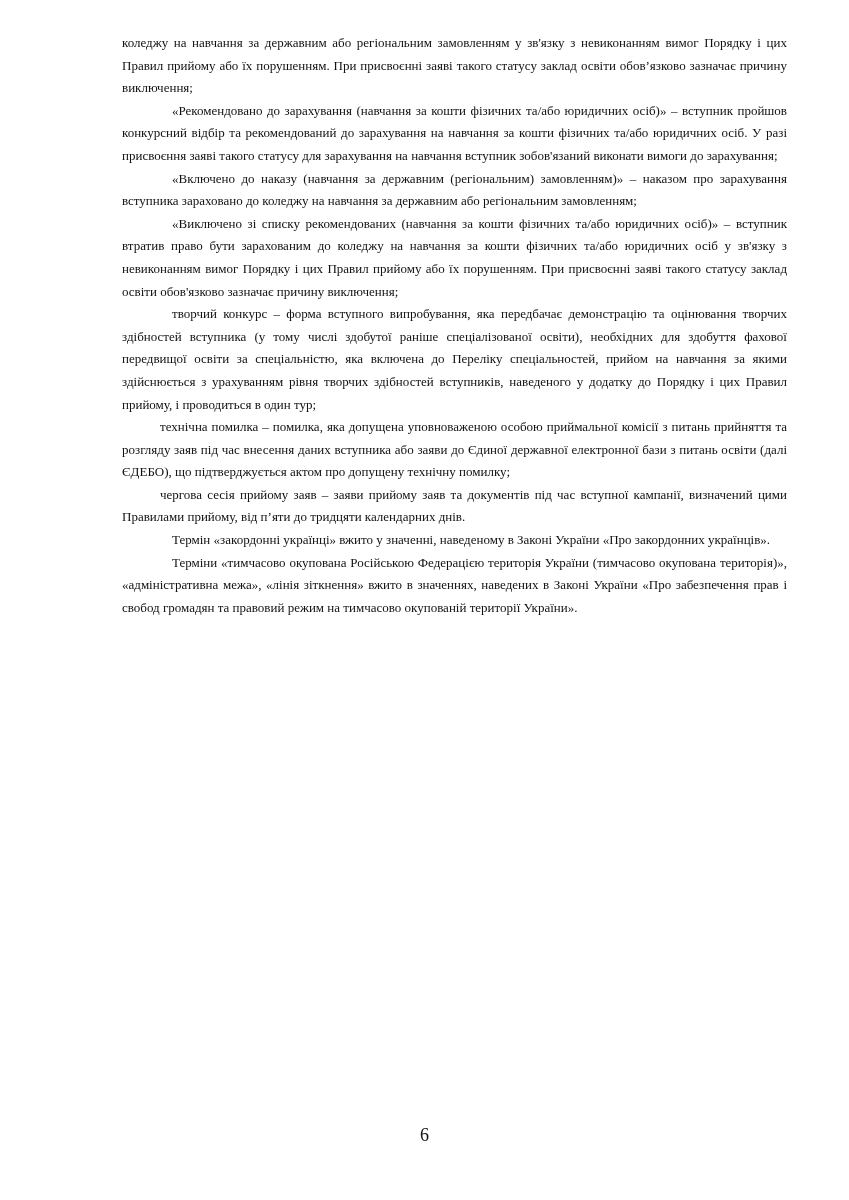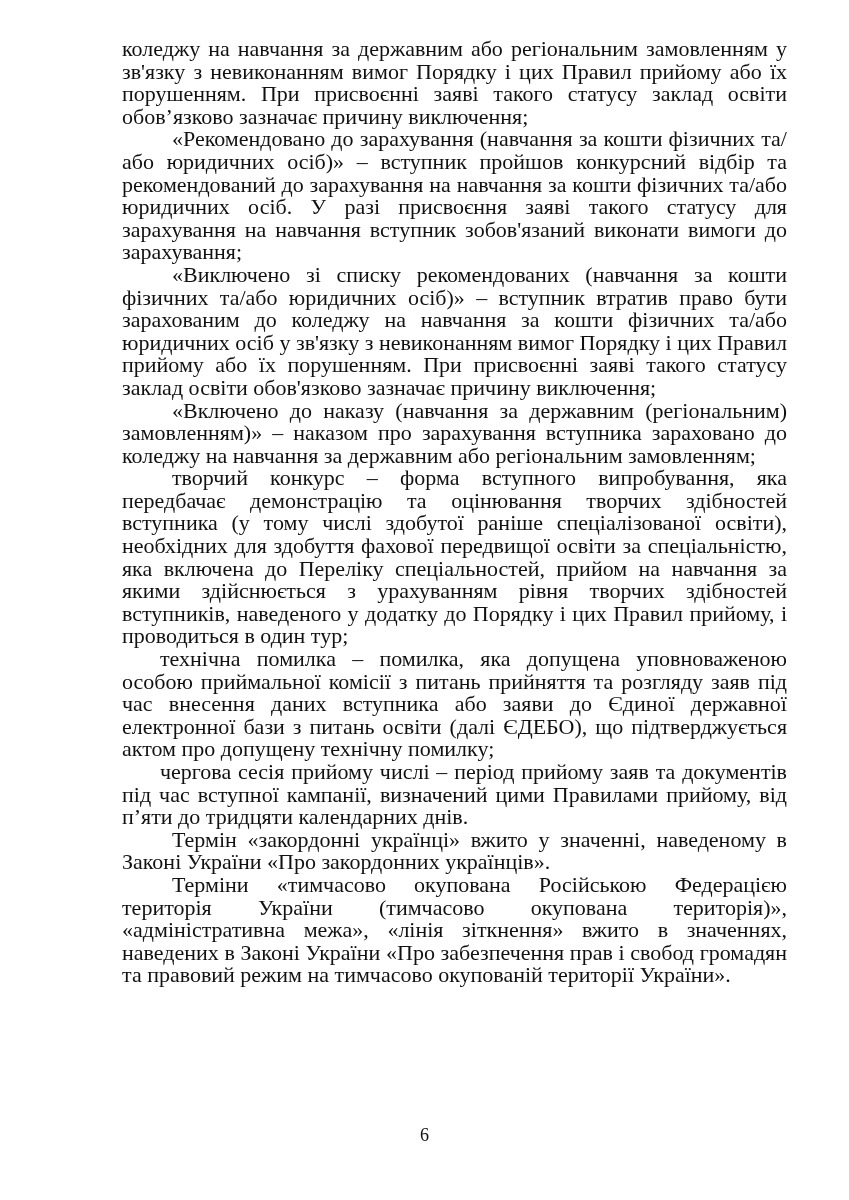--- a/index.html
+++ b/index.html
@@ -1,23 +1,23 @@
 <!DOCTYPE html>
 <html><head>
 <meta charset="utf-8">
 <style>
   html, body { margin: 0; padding: 0; background: #ffffff; }
   body { width: 849px; height: 1200px; position: relative; overflow: hidden; }
   .page {
     position: absolute;
     left: 122px;
-    top: 38px;
+    top: 32px;
     width: 665px;
     font-family: "Liberation Serif", serif;
-    font-size: 22px;
+    font-size: 13px;
     line-height: 22.6px;
     color: #111111;
     text-align: justify;
   }
   .page p { margin: 0; padding: 0; }
   .page p.indent { text-indent: 50px; }
   .page p.indent-small { text-indent: 38px; }
   .page-number {
     position: absolute;
     left: 0; width: 849px;
@@ -27,22 +27,22 @@
     font-size: 18px;
     color: #111111;
   }
 </style>
 </head>
 <body>
 
 <div class="page">
   <p>коледжу на навчання за державним або регіональним замовленням у зв'язку з невиконанням вимог Порядку і цих Правил прийому або їх порушенням. При присвоєнні заяві такого статусу заклад освіти обов’язково зазначає причину виключення;</p>
   <p class="indent">«Рекомендовано до зарахування (навчання за кошти фізичних та/або юридичних осіб)» – вступник пройшов конкурсний відбір та рекомендований до зарахування на навчання за кошти фізичних та/або юридичних осіб. У разі присвоєння заяві такого статусу для зарахування на навчання вступник зобов'язаний виконати вимоги до зарахування;</p>
+  <p class="indent">«Включено до наказу (навчання за державним (регіональним) замовленням)» – наказом про зарахування вступника зараховано до коледжу на навчання за державним або регіональним замовленням;</p>
   <p class="indent">«Виключено зі списку рекомендованих (навчання за кошти фізичних та/або юридичних осіб)» – вступник втратив право бути зарахованим до коледжу на навчання за кошти фізичних та/або юридичних осіб у зв'язку з невиконанням вимог Порядку і цих Правил прийому або їх порушенням. При присвоєнні заяві такого статусу заклад освіти обов'язково зазначає причину виключення;</p>
-  <p class="indent">«Включено до наказу (навчання за державним (регіональним) замовленням)» – наказом про зарахування вступника зараховано до коледжу на навчання за державним або регіональним замовленням;</p>
   <p class="indent">творчий конкурс – форма вступного випробування, яка передбачає демонстрацію та оцінювання творчих здібностей вступника (у тому числі здобутої раніше спеціалізованої освіти), необхідних для здобуття фахової передвищої освіти за спеціальністю, яка включена до Переліку спеціальностей, прийом на навчання за якими здійснюється з урахуванням рівня творчих здібностей вступників, наведеного у додатку до Порядку і цих Правил прийому, і проводиться в один тур;</p>
   <p class="indent-small">технічна помилка – помилка, яка допущена уповноваженою особою приймальної комісії з питань прийняття та розгляду заяв під час внесення даних вступника або заяви до Єдиної державної електронної бази з питань освіти (далі ЄДЕБО), що підтверджується актом про допущену технічну помилку;</p>
-  <p class="indent-small">чергова сесія прийому числі – період прийому заяв та документів під час вступної кампанії, визначений цими Правилами прийому, від п’яти до тридцяти календарних днів.</p>
+  <p class="indent-small">чергова сесія прийому заяв – заяви прийому заяв та документів під час вступної кампанії, визначений цими Правилами прийому, від п’яти до тридцяти календарних днів.</p>
   <p class="indent">Термін «закордонні українці» вжито у значенні, наведеному в Законі України «Про закордонних українців».</p>
   <p class="indent">Терміни «тимчасово окупована Російською Федерацією територія України (тимчасово окупована територія)», «адміністративна межа», «лінія зіткнення» вжито в значеннях, наведених в Законі України «Про забезпечення прав і свобод громадян та правовий режим на тимчасово окупованій території України».</p>
 </div>
 
 <div class="page-number">6</div>
 
 </body></html>

